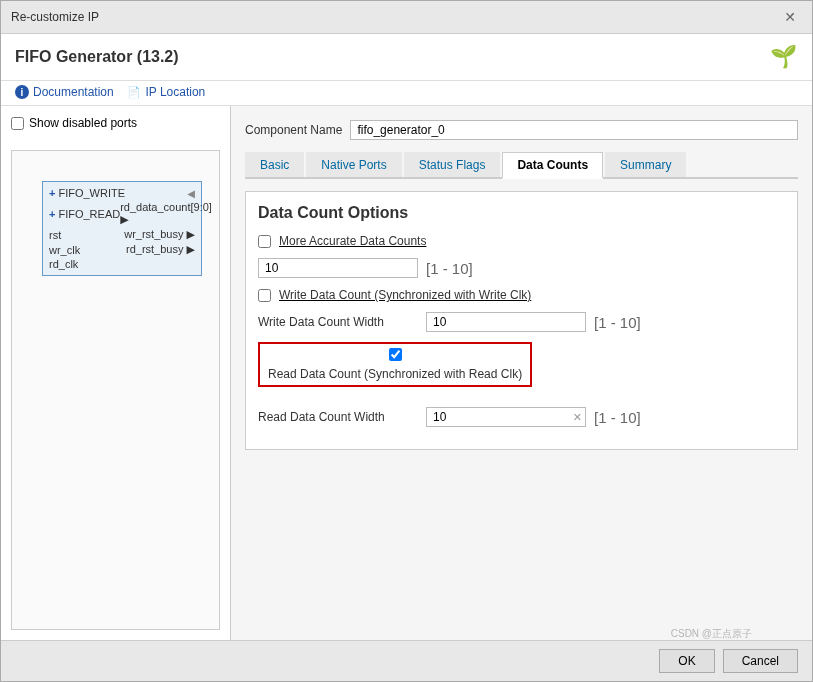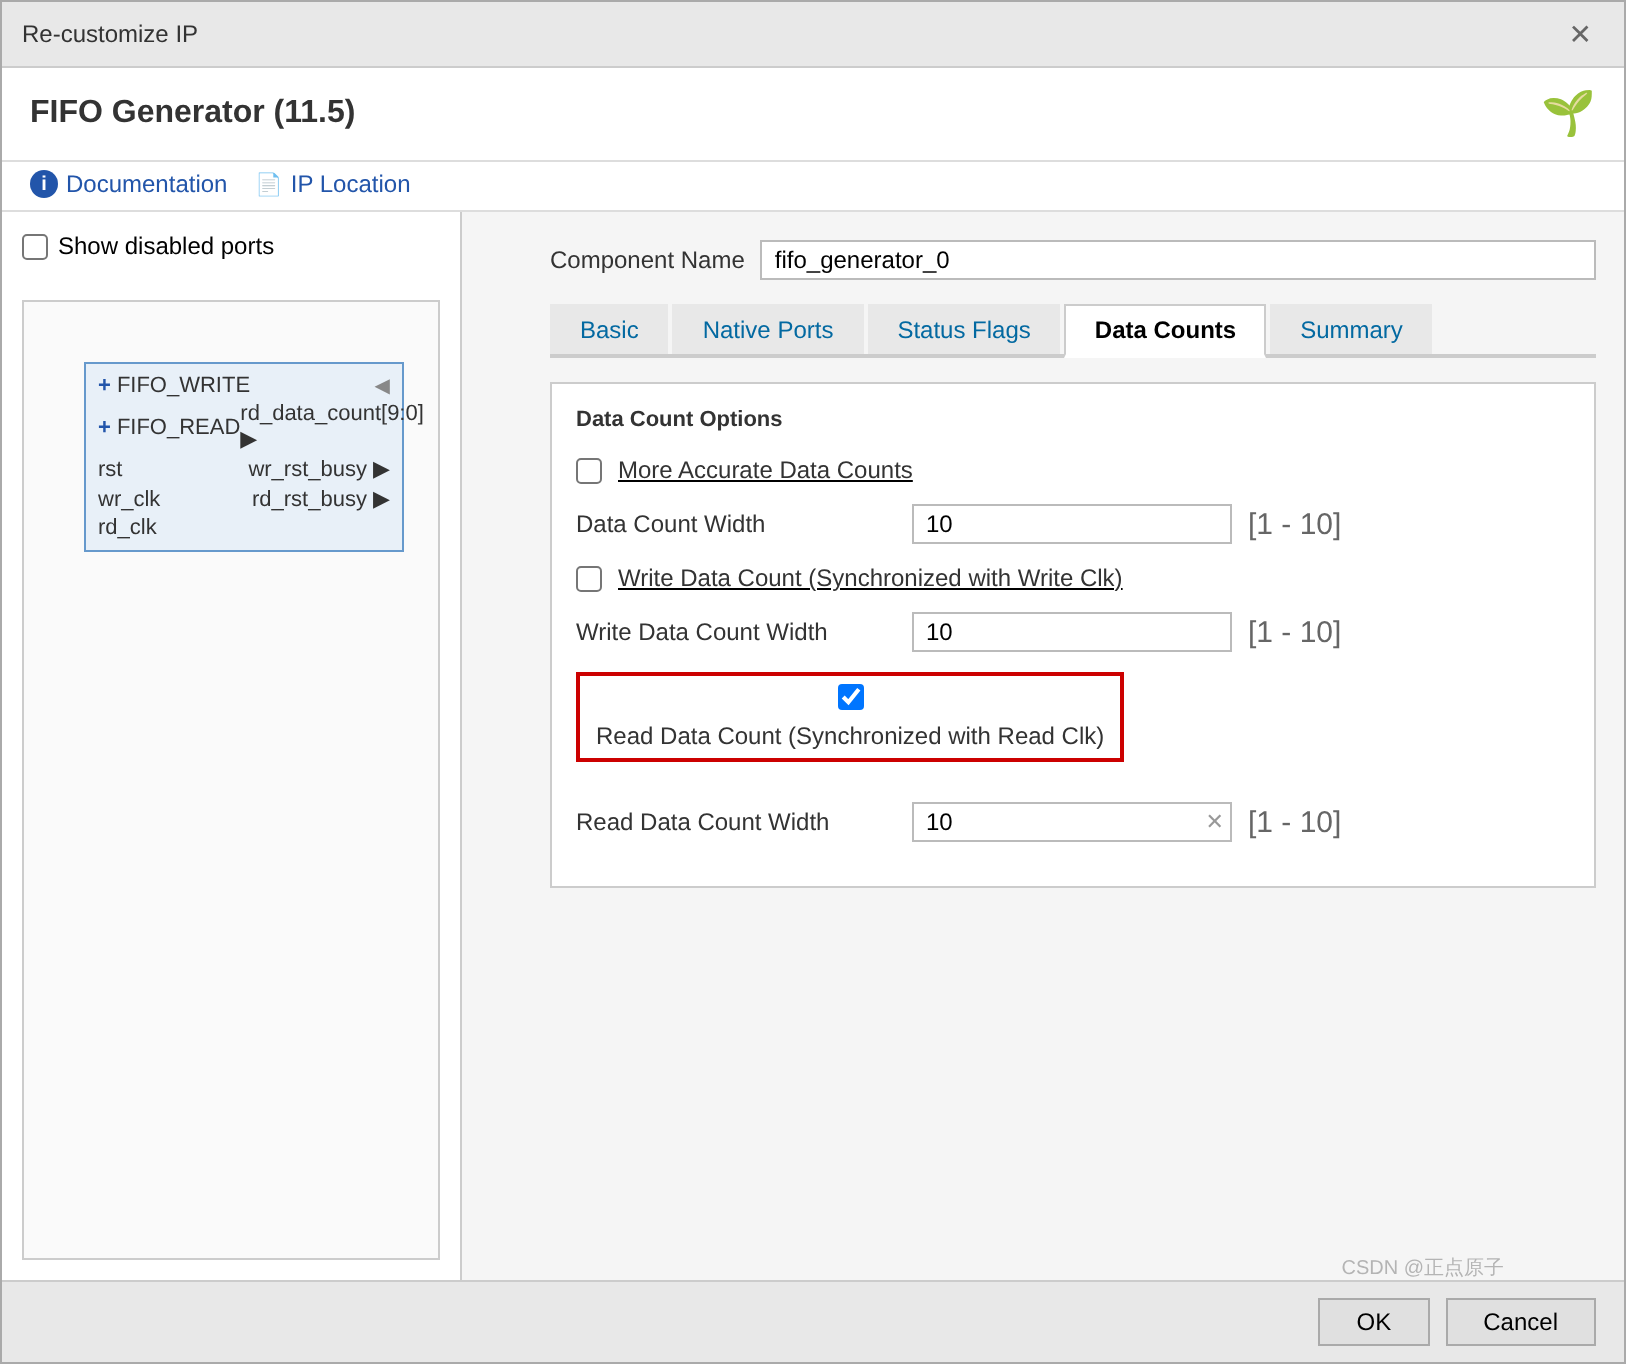--- a/index.html
+++ b/index.html
@@ -75,21 +75,20 @@
       display: flex;
       align-items: center;
       gap: 4px;
       cursor: pointer;
       color: #2255aa;
     }
     .content {
       display: flex;
       flex: 1;
       overflow: hidden;
-      gap: 30px;
     }
     .left-panel {
       width: 230px;
       border-right: 1px solid #ccc;
       background: white;
       padding: 10px;
       display: flex;
       flex-direction: column;
     }
     .show-disabled {
@@ -170,21 +169,21 @@
       border-bottom: 2px solid white;
       margin-bottom: -2px;
     }
     .section-box {
       border: 1px solid #ccc;
       background: white;
       padding: 12px;
     }
     .section-title {
       font-weight: bold;
-      font-size: 11px;
+      font-size: 16px;
       color: #333;
       margin-bottom: 12px;
     }
     .option-row {
       display: flex;
       align-items: center;
       gap: 8px;
       margin-bottom: 10px;
       text-decoration: underline;
     }
@@ -281,21 +280,21 @@
 <div class="dialog">
 
   <div class="title-bar">
     <div class="title-bar-left">
       <span>Re-customize IP</span>
     </div>
     <button class="close-btn">✕</button>
   </div>
 
   <div class="header">
-    <span class="header-title">FIFO Generator (11.5)</span>
+    <span class="header-title">FIFO Generator (13.2)</span>
     <span class="leaf-icon">🌱</span>
   </div>
 
   <div class="toolbar">
     <div class="toolbar-item">
       <span class="info-icon">i</span>
       <span>Documentation</span>
     </div>
     <div class="toolbar-item">
       <span class="doc-icon">📄</span>
@@ -369,21 +368,20 @@
       <div class="section-box">
         <div class="section-title">Data Count Options</div>
 
         <div class="option-row">
           <input type="checkbox" style="">
           <label>More Accurate Data Counts</label>
         </div>
 
 
         <div class="field-row">
-          <span class="field-label">Data Count Width</span>
           <input class="field-input" type="text" value="10" style="">
           <span class="field-range">[1 - 10]</span>
         </div>
 
         <div class="option-row">
           <input type="checkbox" style="">
           <label>Write Data Count (Synchronized with Write Clk)</label>
         </div>
 
         <div class="field-row">

